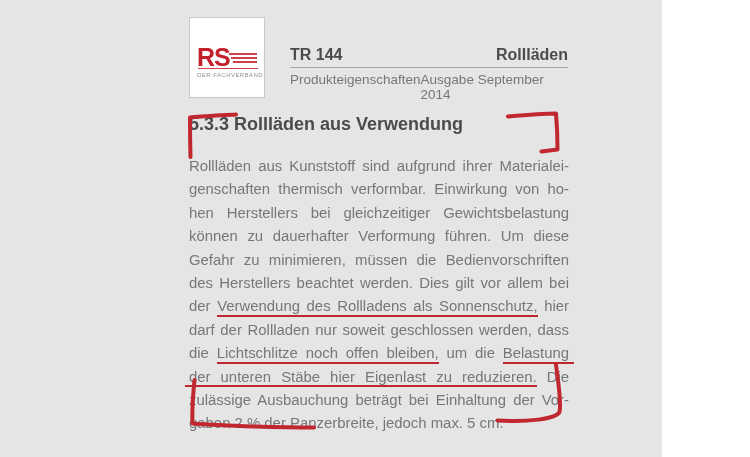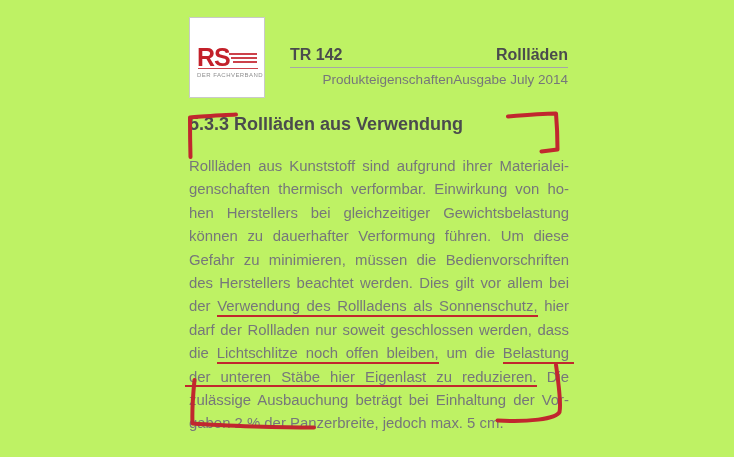--- a/index.html
+++ b/index.html
@@ -6,21 +6,21 @@
     --annotation-red:#c1272e;
     --logo-red:#c3202a;
     --heading-text:#4a4b4d;
     --body-text:#76777a;
     --divider-gray:#a6a6a8;
     --logo-border:#c9c9c9;
     --logo-subtext-gray:#8f8f90;
   }
   html,body{margin:0;padding:0;background:#fff;}
   .page{
-    position:relative;width:734px;height:457px;background:#bef264;overflow:hidden;
+    position:relative;width:662px;height:457px;background:#e5e5e5;overflow:hidden;
     font-family:"Liberation Sans",sans-serif;
   }
   
   .logo-box{
     position:absolute;left:189px;top:17px;width:76px;height:81px;
     border:1px solid var(--logo-border,#c9c9c9);background:#fff;box-sizing:border-box;
   }
   .logo-rs{
     position:absolute;left:7px;top:27px;font-size:25px;font-weight:bold;
     color:var(--logo-red,#c3202a);letter-spacing:-1px;line-height:1;
@@ -76,27 +76,27 @@
     <div class="logo-rs">RS</div>
     <div class="speed-line sl1"></div>
     <div class="speed-line sl2"></div>
     <div class="speed-line sl3"></div>
     <div class="speed-line sl4"></div>
     <div class="logo-sub">DER FACHVERBAND</div>
   </div>
 
   <div class="header">
     <div class="header-row1">
-      <span>TR 142</span>
+      <span>TR 144</span>
       <span>Rollläden</span>
     </div>
     <div class="header-divider"></div>
     <div class="header-row2">
       <span>Produkteigenschaften</span>
-      <span>Ausgabe July 2014</span>
+      <span>Ausgabe September 2014</span>
     </div>
   </div>
 
   <div class="content">
     <h2 class="heading">5.3.3 Rollläden aus Verwendung</h2>
     <div class="body" id="body-lines">
         <div class="line"><span>Rollläden aus Kunststoff sind aufgrund ihrer Materialei-</span></div>
         <div class="line"><span>genschaften thermisch verformbar. Einwirkung von ho-</span></div>
         <div class="line"><span>hen Herstellers bei gleichzeitiger Gewichtsbelastung</span></div>
         <div class="line"><span>können zu dauerhafter Verformung führen. Um diese</span></div>

